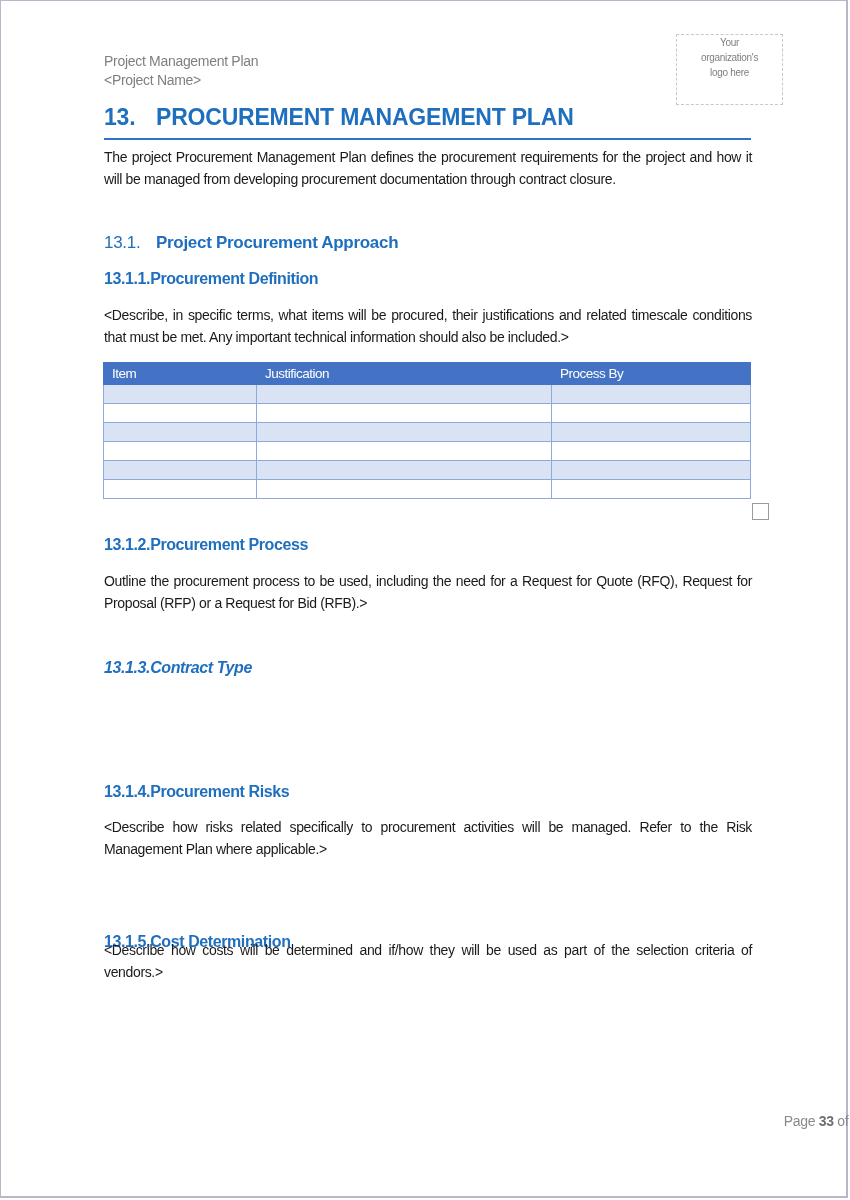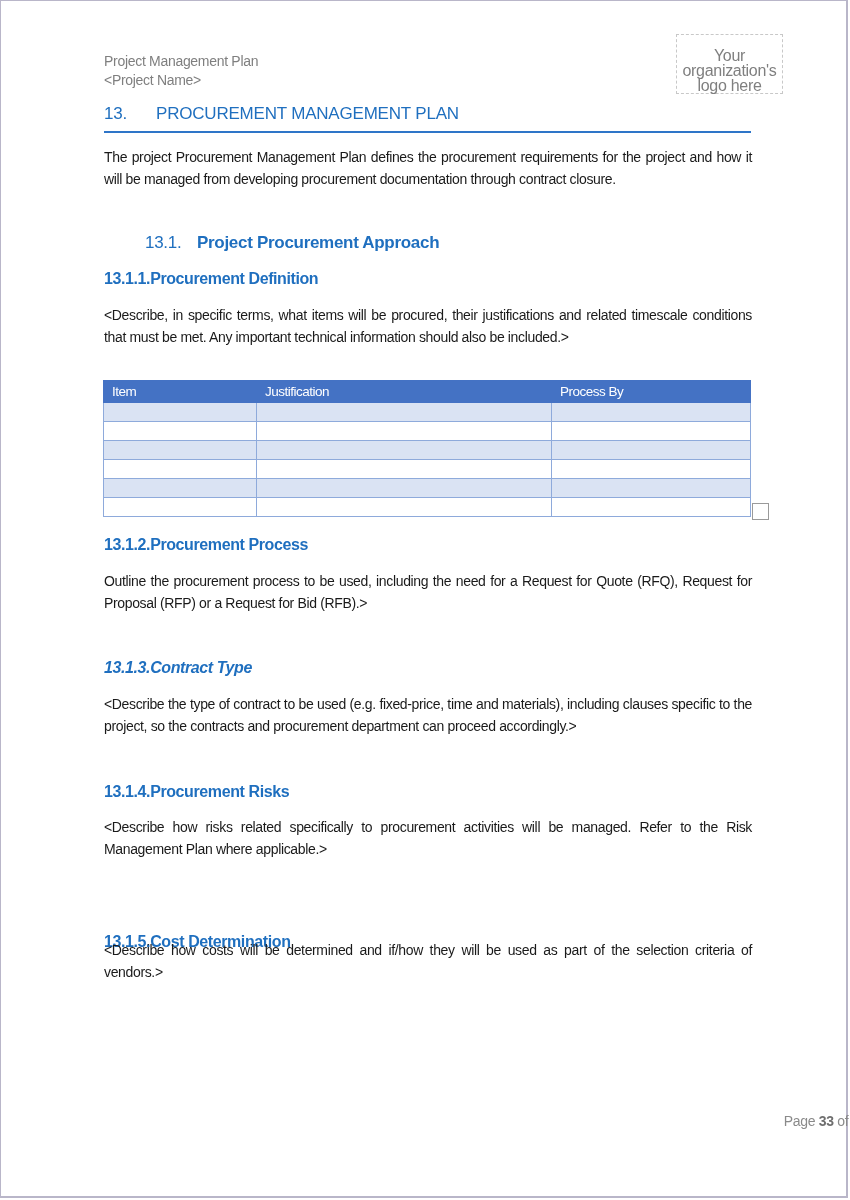--- a/index.html
+++ b/index.html
@@ -12,47 +12,47 @@
   .page {
     position: absolute; left: 0; top: 0; width: 848px; height: 1198px;
     border: 1px solid #b9b6c9; border-bottom-width: 2px; border-right-width: 2px;
     box-sizing: border-box; background: #fff;
   }
   .hdr-text {
     position: absolute; left: 103px; top: 51px;
     font-size: 14px; line-height: 19px; color: #7f7f7f; letter-spacing: -0.3px;
   }
   .logo-box {
-    position: absolute; left: 675px; top: 33px; width: 107px; height: 60px;
+    position: absolute; left: 675px; top: 33px; width: 107px; height: 71px;
     border: 1px dashed #c8c8c8; box-sizing: border-box;
-    display: flex; align-items: flex-end; justify-content: center; text-align: center;
-    font-size: 16px; line-height: 15px; color: #7f7f7f; letter-spacing: -0.3px;
+    display: flex; align-items: flex-start; justify-content: center; text-align: center;
+    font-size: 10px; line-height: 15px; color: #7f7f7f; letter-spacing: -0.3px;
   }
   .h1 {
     position: absolute; left: 103px; top: 103px; width: 647px;
-    font-size: 17px; font-weight: normal; color: #1f6fbf; letter-spacing: -0.2px;
+    font-size: 23px; font-weight: bold; color: #1f6fbf; letter-spacing: -0.2px;
     padding-bottom: 7px; border-bottom: 2px solid #2e75c8;
   }
   .h1 .num { display: inline-block; width: 52px; }
   .para {
     position: absolute; left: 103px; width: 648px;
     font-size: 14px; line-height: 22px; color: #1a1a1a; letter-spacing: -0.35px;
     text-align: justify;
   }
   .h2 {
     position: absolute; left: 103px; top: 232px;
-    font-size: 17px; font-weight: bold; color: #1f6fbf; letter-spacing: -0.3px; margin-left: 41px;
+    font-size: 17px; font-weight: bold; color: #1f6fbf; letter-spacing: -0.3px;
   }
   .h2 .num { font-weight: normal; display: inline-block; width: 52px; }
   .h3 {
     position: absolute; left: 103px;
     font-size: 16px; font-weight: bold; color: #1f6fbf; letter-spacing: -0.4px;
   }
   table.proc {
-    position: absolute; left: 102px; top: 379px; width: 647px;
+    position: absolute; left: 102px; top: 361px; width: 647px;
     border-collapse: collapse; table-layout: fixed;
     font-size: 13.5px; letter-spacing: -0.5px;
   }
   table.proc th {
     background: #4472c4; color: #ffffff; font-weight: normal; text-align: left;
     height: 21px; padding: 0 0 0 8px; border: 1px solid #4472c4;
   }
   table.proc td {
     height: 18px; padding: 0; border: 1px solid #8eaadb;
   }
@@ -150,21 +150,20 @@
   <div class="end-mark"></div>
 
   <div class="h3" style="top:535px;">
     <span>13.1.2.</span><span>Procurement Process</span>
   </div>
   <div class="para" style="top:569px;">Outline the procurement process to be used, including the need for a Request for Quote (RFQ), Request for Proposal (RFP) or a Request for Bid (RFB).&gt;</div>
 
   <div class="h3" style="top:658px;font-style:italic;">
     <span>13.1.3.</span><span>Contract Type</span>
   </div>
-  <div class="para" style="top:692px;">&lt;Describe the type of contract to be used (e.g. fixed-price, time and materials), including clauses specific to the project, so the contracts and procurement department can proceed accordingly.&gt;</div>
 
   <div class="h3" style="top:782px;">
     <span>13.1.4.</span><span>Procurement Risks</span>
   </div>
   <div class="para" style="top:815px;">&lt;Describe how risks related specifically to procurement activities will be managed.  Refer to the Risk Management Plan where applicable.&gt;</div>
 
   <div class="h3" style="top:932px;">
     <span>13.1.5.</span><span>Cost Determination</span>
   </div>
   <div class="para" style="top:938px;">&lt;Describe how costs will be determined and if/how they will be used as part of the selection criteria of vendors.&gt;</div>

